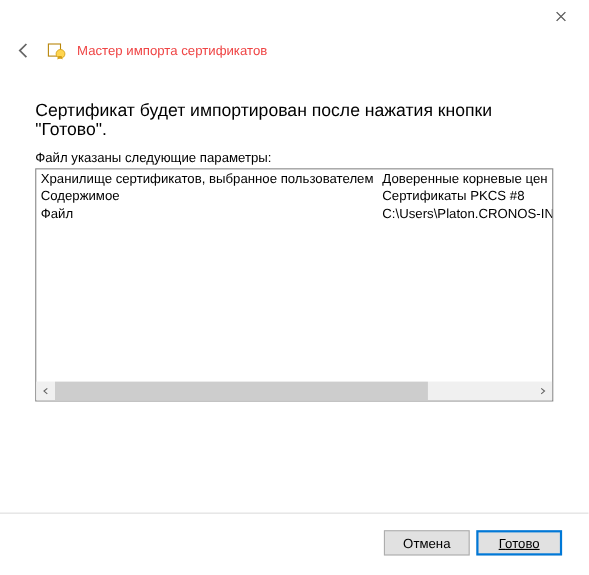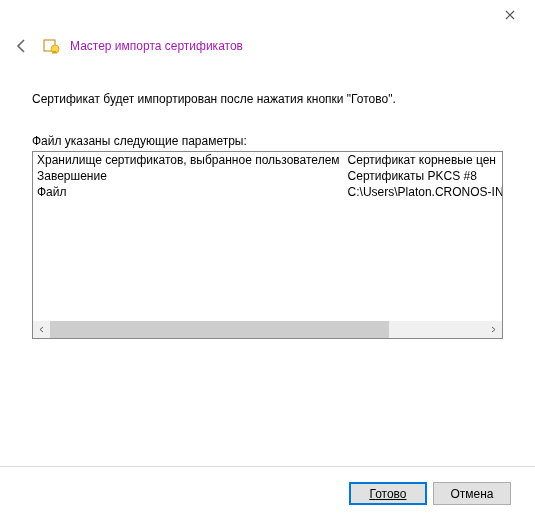--- a/index.html
+++ b/index.html
@@ -42,42 +42,42 @@
       align-items: center;
       justify-content: center;
       color: #555;
       cursor: pointer;
     }
     .wizard-icon {
       width: 18px; height: 18px;
     }
     .header-title {
       font-size: 12px;
-      color: #a21caf;
+      color: #ef4444;
     }
     .content {
       padding: 20px 32px 0 32px;
     }
     .main-heading {
       font-size: 17px;
       font-weight: 600;
       color: #000;
       margin-bottom: 36px;
     }
     .description {
-      font-size: 12px;
-      margin-bottom: 28px;
+      font-size: 16px;
+      margin-bottom: 8px;
     }
     .params-label {
       font-size: 12px;
       margin-bottom: 3px;
     }
     .params-box {
       border: 1px solid #888;
-      height: 188px;
+      height: 212px;
       position: relative;
       overflow: hidden;
       background: #fff;
     }
     .params-table {
       width: 100%;
       font-size: 12px;
       border-collapse: collapse;
     }
     .params-table td {
@@ -179,24 +179,24 @@
 </div>
 
 <div class="content">
   <div class="description">Сертификат будет импортирован после нажатия кнопки "Готово".</div>
   <div class="params-label">Файл указаны следующие параметры:</div>
   <div class="params-box">
     <table class="params-table">
       <tbody>
         <tr>
           <td>Хранилище сертификатов, выбранное пользователем</td>
-          <td>Сертификат корневые цен</td>
+          <td>Доверенные корневые цен</td>
         </tr>
         <tr>
-          <td>Завершение</td>
+          <td>Содержимое</td>
           <td>Сертификаты PKCS #8</td>
         </tr>
         <tr>
           <td>Файл</td>
           <td>C:\Users\Platon.CRONOS-INF</td>
         </tr>
       </tbody>
     </table>
     <div class="scrollbar-h">
       <div class="scroll-arrow">
@@ -212,15 +212,15 @@
             <path d="M2 1 L5 3.5 L2 6" stroke="#606060" stroke-width="1" fill="none"></path>
           </svg>
       </div>
     </div>
   </div>
 </div>
 
 <div class="divider"></div>
 
 <div class="button-row">
+  <button class="btn">Отмена</button>
   <button class="btn primary"><span class="accel"><span style="text-decoration:underline">Г</span>отово</span></button>
-  <button class="btn">Отмена</button>
 </div>
 
 </body></html>

